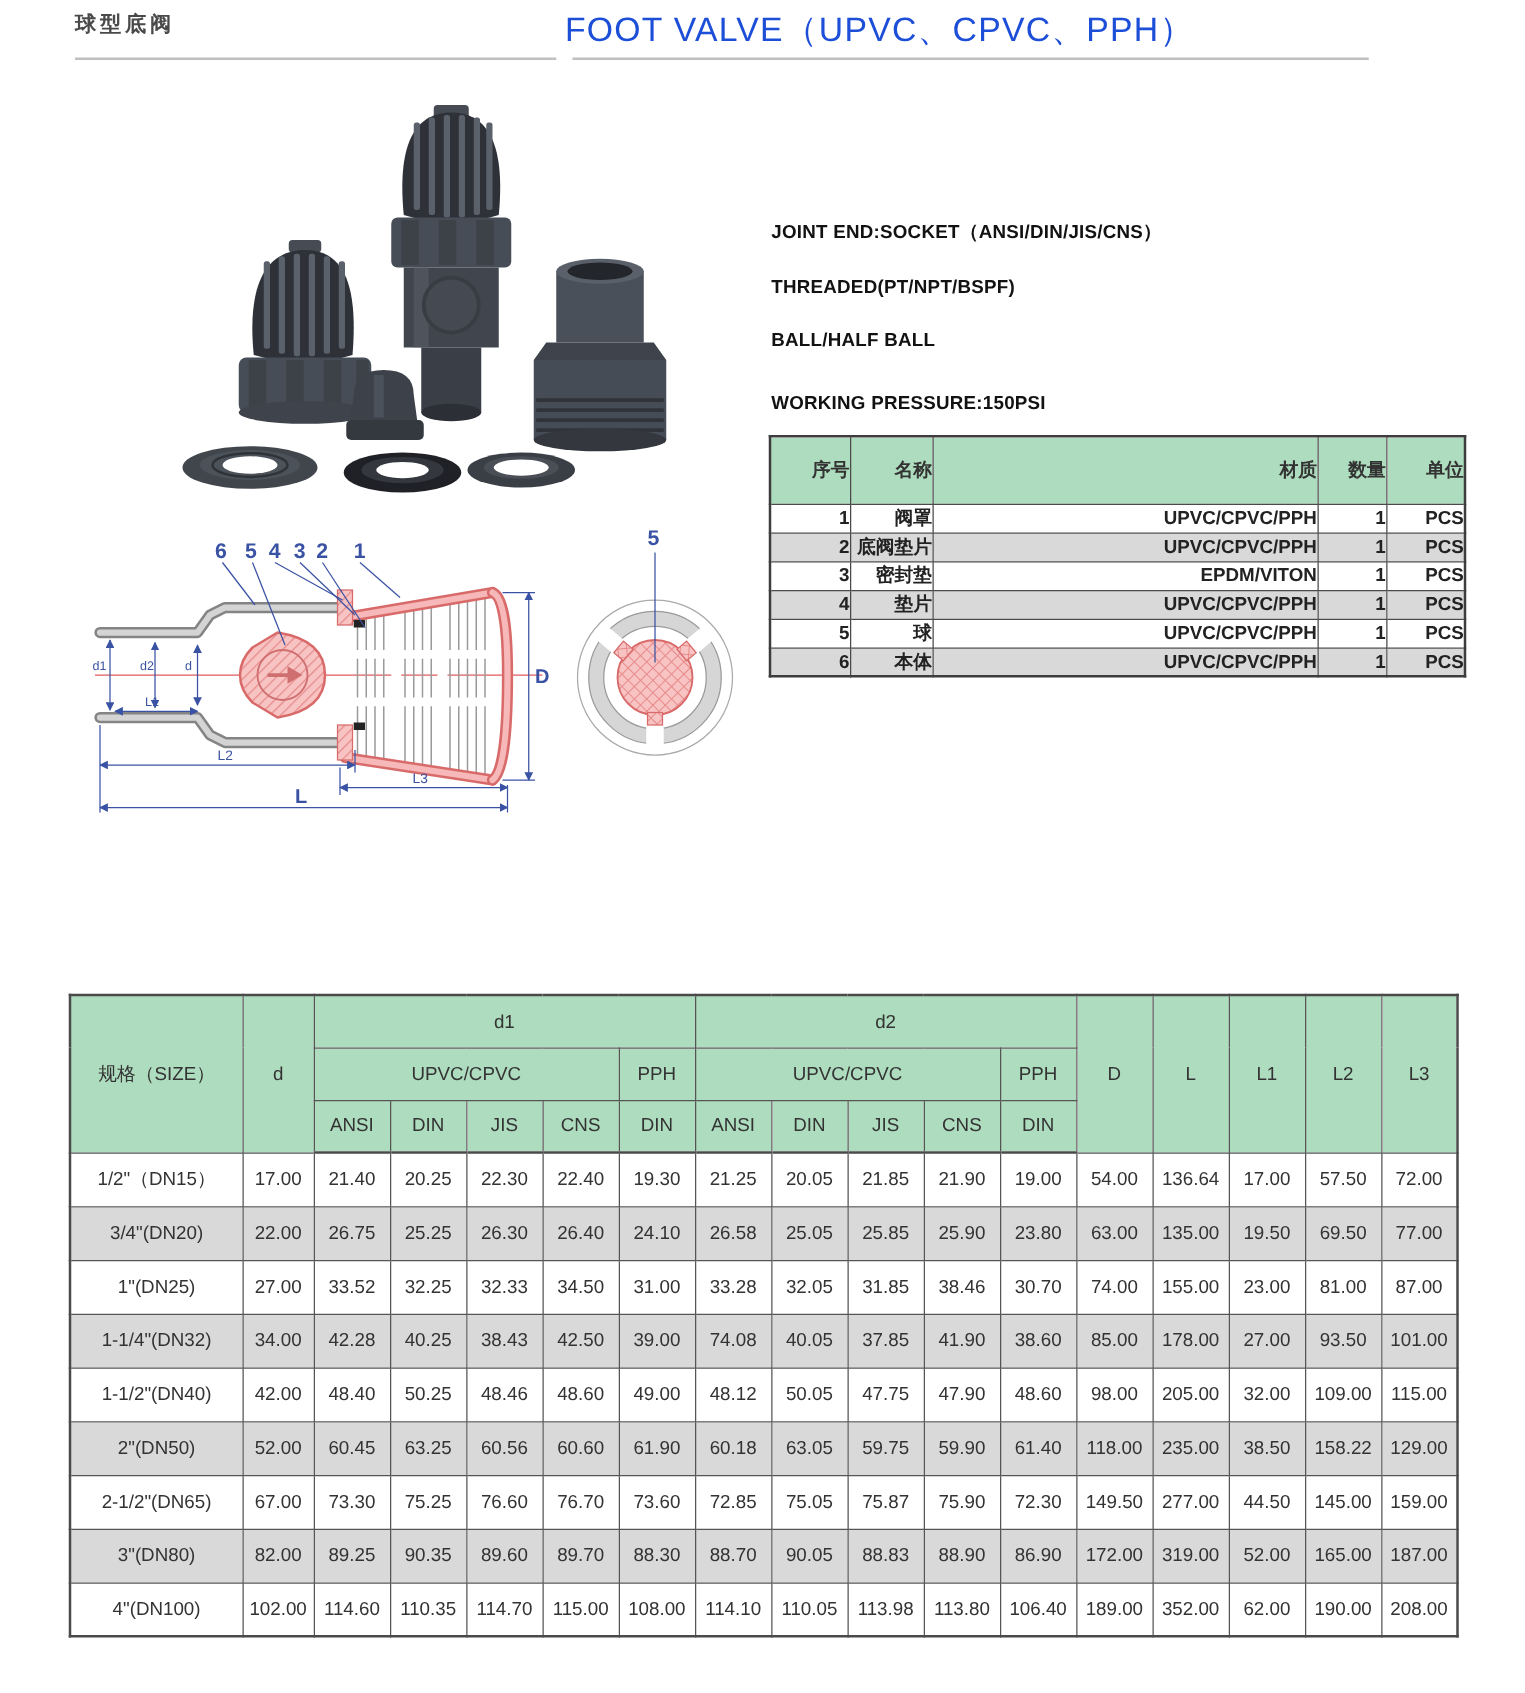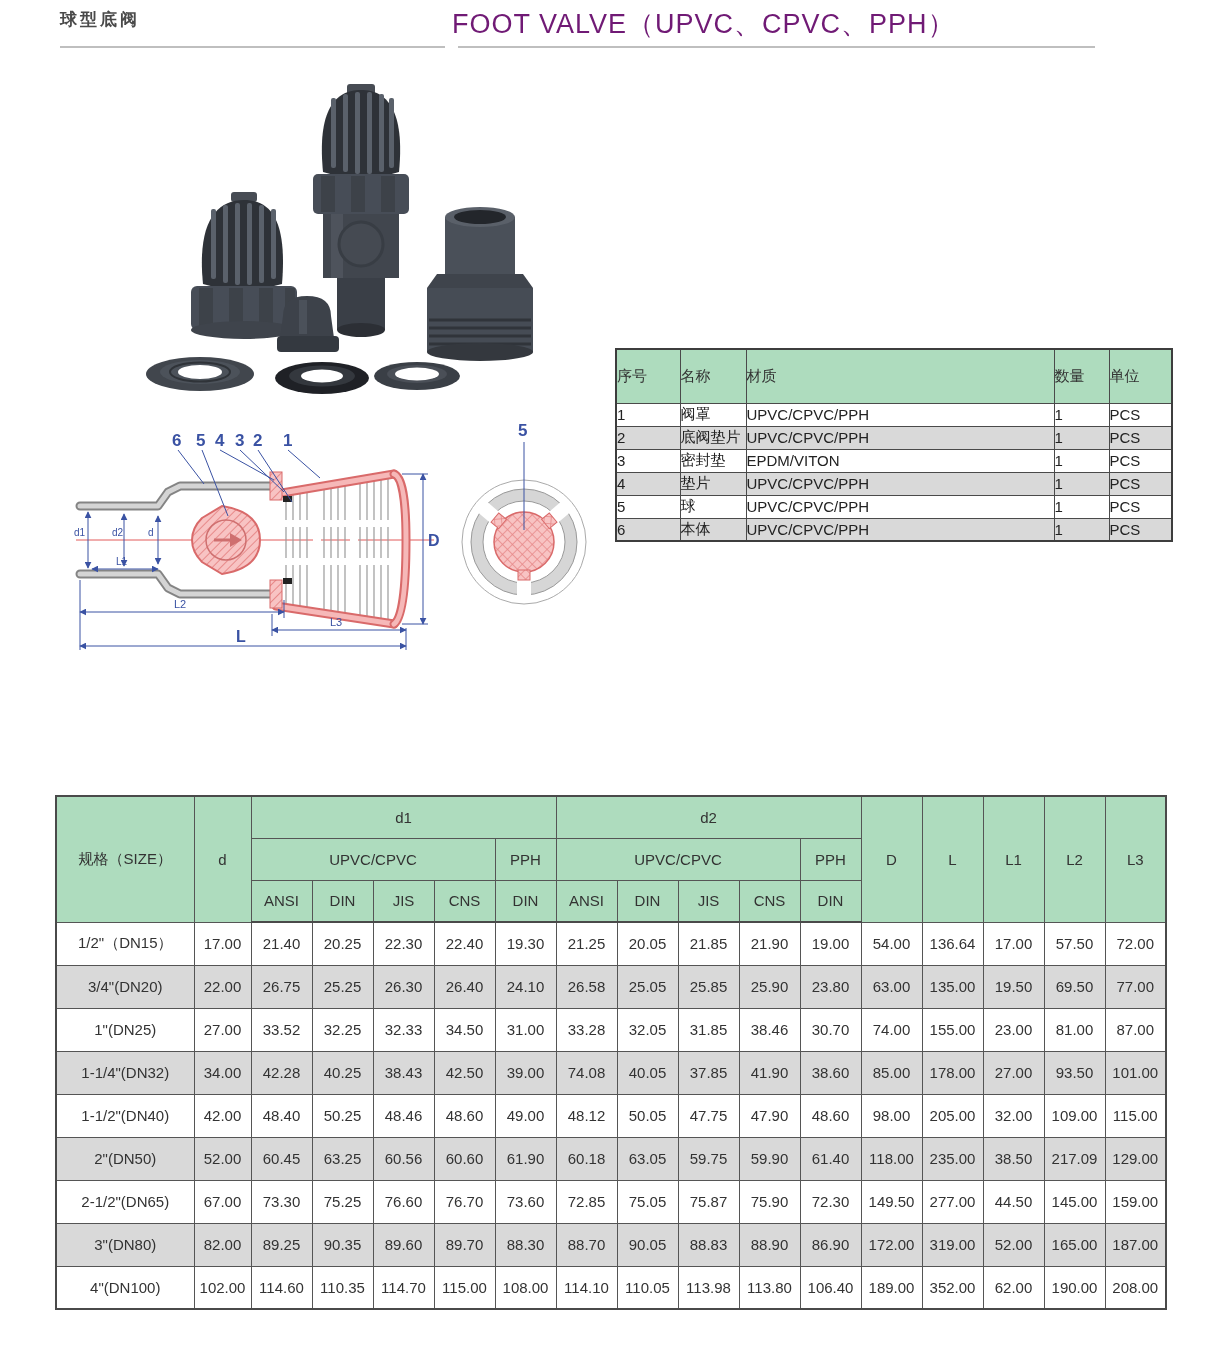--- a/index.html
+++ b/index.html
@@ -4,41 +4,41 @@
 <style>
   * { box-sizing: border-box; }
   html,body { margin:0; padding:0; background:#ffffff; }
   body { font-family:"Liberation Sans", sans-serif; color:#333; }
   .page { position:relative; width:1220px; height:1354px; background:#fff; overflow:hidden; }
 
   
   .title-cn { position:absolute; left:60px; top:8px; margin:0; font-size:17px; font-weight:700;
               color:#4a4a4a; letter-spacing:3px; }
   .title-en { position:absolute; left:452px; top:6px; margin:0; font-size:27px; font-weight:500;
-              color:#701a75; letter-spacing:1px; white-space:nowrap; }
+              color:#1d4ed8; letter-spacing:1px; white-space:nowrap; }
   .rule { position:absolute; top:46px; height:2px; background:#bfbfbf; }
   .rule-left  { left:60px;  width:385px; }
   .rule-right { left:458px; width:637px; }
 
   
   .photo   { position:absolute; left:85px; top:82px; width:500px; height:325px; }
   .diagram { position:absolute; left:62px; top:420px; width:540px; height:240px; }
   svg text { font-family:"Liberation Sans", sans-serif; }
 
   
   .specs { position:absolute; left:617px; top:176px; width:570px; }
   .specs p { margin:0 0 26px 0; font-size:15px; font-weight:700; color:#121212; letter-spacing:.2px; }
   .specs p.gap { margin-bottom:33px; }
   .specs p:last-child { margin-bottom:0; }
 
   
   .parts-table { position:absolute; left:615px; top:348px; width:556px;
                  border-collapse:collapse; table-layout:fixed; border:2px solid #3d3d3d; }
-  .parts-table th, .parts-table td { border:1px solid #4a4a4a; text-align:left;
-                 font-size:15px; font-weight:400; color:#222; padding:0; overflow:hidden; white-space:nowrap; }
+  .parts-table th, .parts-table td { border:1px solid #4a4a4a; text-align:right;
+                 font-size:15px; font-weight:700; color:#222; padding:0; overflow:hidden; white-space:nowrap; }
   .parts-table thead th { background:#aedcbe; height:54px; color:#333; }
   .parts-table tbody td { height:23px; background:#fff; }
   .parts-table tbody tr.stripe td { background:#d9d9d9; }
 
   
   .unit-note { position:absolute; right:55px; top:808px; font-size:13px; font-weight:700; color:#1d4ed8; }
   .dim-table { position:absolute; left:55px; top:795px; width:1110px;
                border-collapse:collapse; table-layout:fixed; border:2px solid #4a4a4a; }
   .dim-table th, .dim-table td { border:1px solid #555; text-align:center; font-size:15px;
                font-weight:400; color:#333; padding:0 1px; overflow:hidden; white-space:nowrap; }
@@ -288,20 +288,26 @@
           <g transform="rotate(180,462,122)">
               <rect x="456" y="84" width="12" height="10"></rect>
             </g>
         </g>
         <line x1="462" y1="22" x2="462" y2="110" stroke="#3a52a3" stroke-width="1"></line>
         <text x="456" y="16" fill="#3a52a3" font-size="17" font-weight="bold">5</text>
       </g>
     </svg>
   </div>
 
+  <div class="specs">
+    <p>JOINT END:SOCKET（ANSI/DIN/JIS/CNS）</p>
+    <p>THREADED(PT/NPT/BSPF)</p>
+    <p class="gap">BALL/HALF BALL</p>
+    <p>WORKING PRESSURE:150PSI</p>
+  </div>
 
   <table class="parts-table">
     <colgroup>
         <col style="width:64px">
         <col style="width:66px">
         <col style="width:308px">
         <col style="width:55px">
         <col style="width:63px">
       </colgroup>
     <thead>
@@ -516,21 +522,21 @@
           <td>60.60</td>
           <td>61.90</td>
           <td>60.18</td>
           <td>63.05</td>
           <td>59.75</td>
           <td>59.90</td>
           <td>61.40</td>
           <td>118.00</td>
           <td>235.00</td>
           <td>38.50</td>
-          <td>217.09</td>
+          <td>158.22</td>
           <td>129.00</td>
         </tr>
         <tr>
           <td>2-1/2"(DN65)</td>
           <td>67.00</td>
           <td>73.30</td>
           <td>75.25</td>
           <td>76.60</td>
           <td>76.70</td>
           <td>73.60</td>

